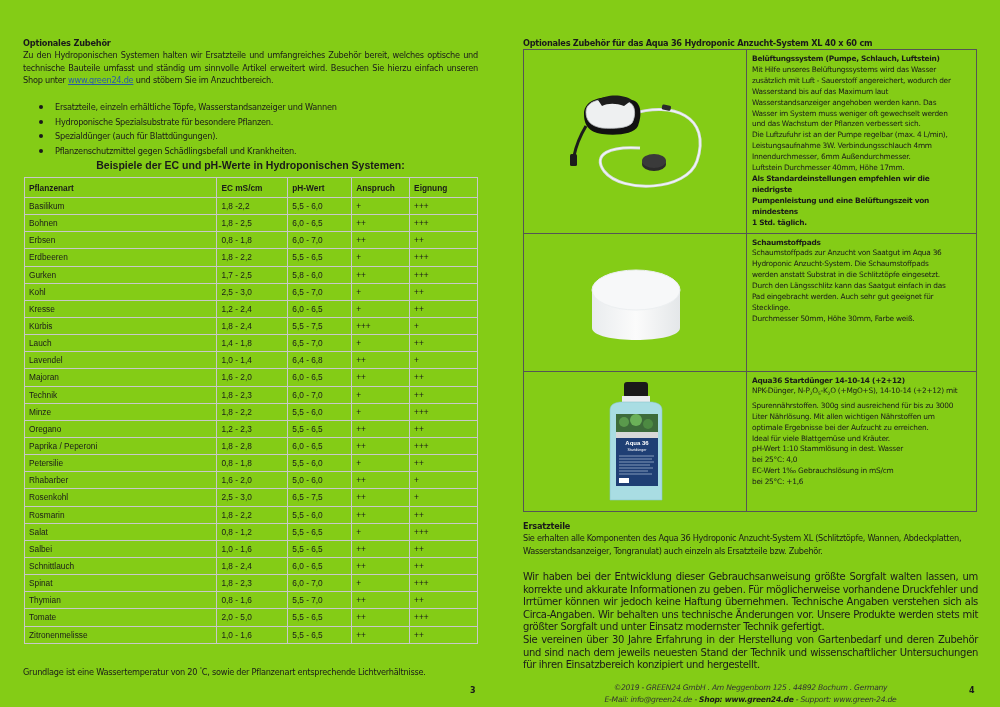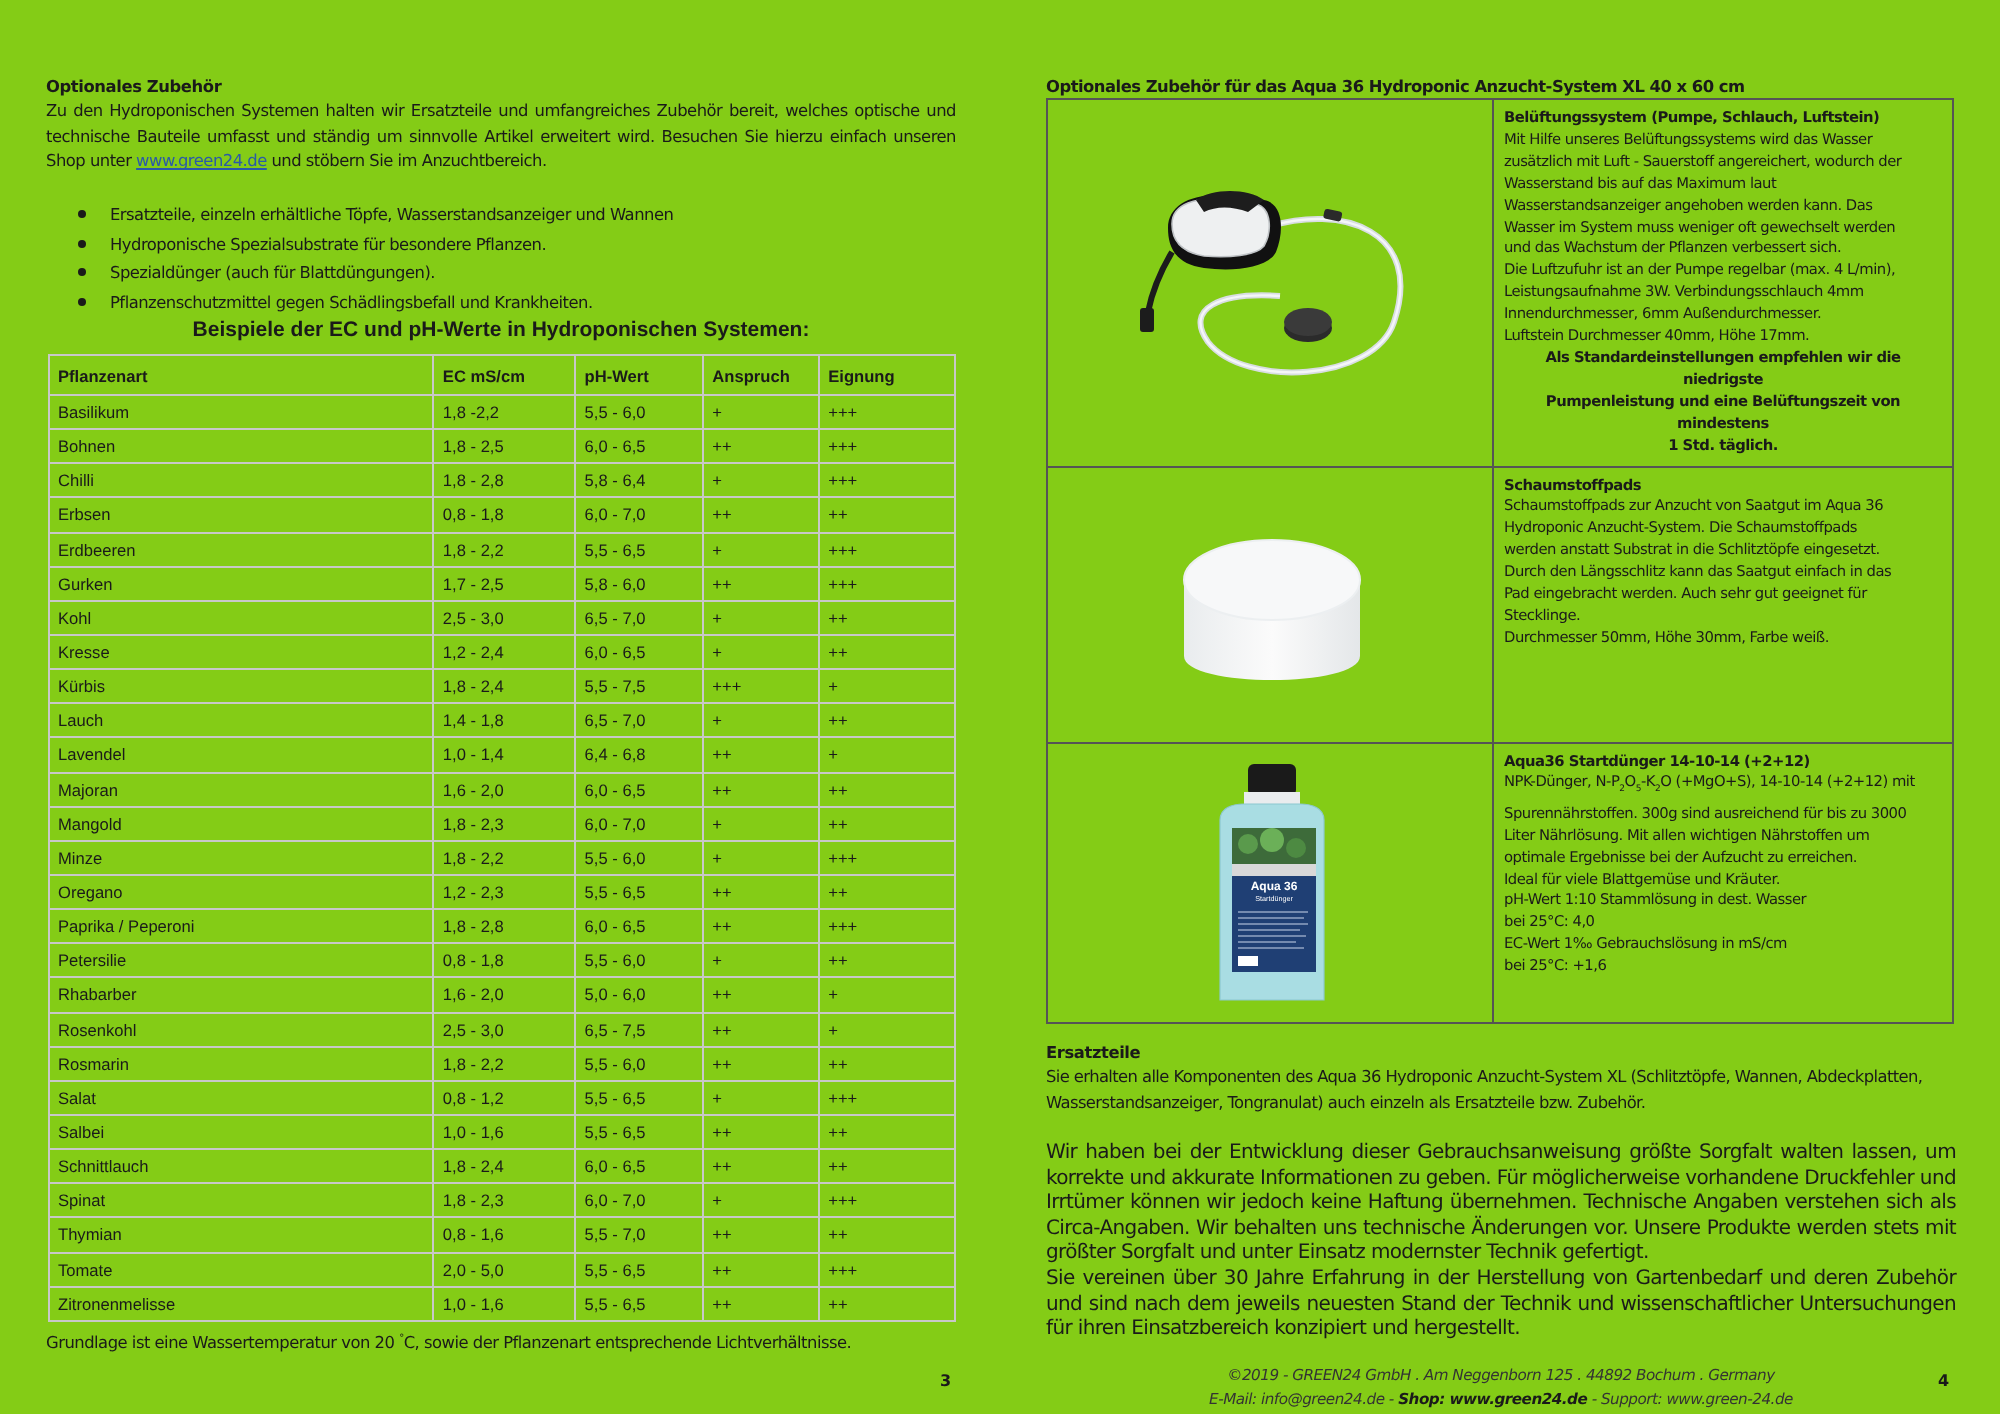--- a/index.html
+++ b/index.html
@@ -39,21 +39,21 @@
   
   .acc-title { position: absolute; left: 23px; top: 38px; font-size: 8.2px; font-weight: bold; font-family: "DejaVu Sans", sans-serif; letter-spacing: -0.25px; }
   .acc-table { position: absolute; left: 23px; top: 49px; width: 454px; border-collapse: collapse; }
   .acc-table td { border: 1.3px solid #555; vertical-align: top; }
   .acc-table td.img-cell { width: 223px; position: relative; }
   .acc-table td.txt-cell { padding: 4px 5px; font-size: 7.4px; line-height: 10.9px; font-family: "DejaVu Sans", sans-serif; letter-spacing: -0.25px; }
   .acc-row1 td { height: 168px; }
   .acc-row2 td { height: 138px; }
   .acc-row3 td { height: 140px; }
   .txt-cell .head { font-weight: bold; display: block; }
-  .txt-cell .bold { font-weight: bold; text-align: center; }
+  .txt-cell .bold { font-weight: bold; }
   .txt-cell sub { font-size: 4.5px; }
 
   .spare-title { position: absolute; left: 23px; top: 521px; font-size: 8.2px; font-weight: bold; font-family: "DejaVu Sans", sans-serif; letter-spacing: -0.2px; }
   .spare-text { position: absolute; left: 23px; top: 532px; width: 455px; font-size: 8.2px; line-height: 12.6px; font-family: "DejaVu Sans", sans-serif; letter-spacing: -0.3px; }
   .disclaimer { position: absolute; left: 23px; top: 571px; width: 455px; font-size: 10px; line-height: 12.6px; text-align: justify; font-family: "DejaVu Sans", sans-serif; letter-spacing: -0.32px; }
   .disclaimer p { margin: 0; }
 
   .footer { position: absolute; left: 23px; width: 455px; top: 682px; text-align: center; font-size: 7.6px; line-height: 11.5px; font-family: "DejaVu Sans", sans-serif; letter-spacing: -0.25px; color: #333; font-style: italic; }
   .footer b { color: #1a1a1a; }
 
@@ -102,27 +102,20 @@
           <td>+++</td>
         </tr>
         <tr>
           <td>Bohnen</td>
           <td>1,8 - 2,5</td>
           <td>6,0 - 6,5</td>
           <td>++</td>
           <td>+++</td>
         </tr>
         <tr>
-          <td>Chilli</td>
-          <td>1,8 - 2,8</td>
-          <td>5,8 - 6,4</td>
-          <td>+</td>
-          <td>+++</td>
-        </tr>
-        <tr>
           <td>Erbsen</td>
           <td>0,8 - 1,8</td>
           <td>6,0 - 7,0</td>
           <td>++</td>
           <td>++</td>
         </tr>
         <tr>
           <td>Erdbeeren</td>
           <td>1,8 - 2,2</td>
           <td>5,5 - 6,5</td>
@@ -172,21 +165,21 @@
           <td>+</td>
         </tr>
         <tr>
           <td>Majoran</td>
           <td>1,6 - 2,0</td>
           <td>6,0 - 6,5</td>
           <td>++</td>
           <td>++</td>
         </tr>
         <tr>
-          <td>Mangold</td>
+          <td>Technik</td>
           <td>1,8 - 2,3</td>
           <td>6,0 - 7,0</td>
           <td>+</td>
           <td>++</td>
         </tr>
         <tr>
           <td>Minze</td>
           <td>1,8 - 2,2</td>
           <td>5,5 - 6,0</td>
           <td>+</td>

